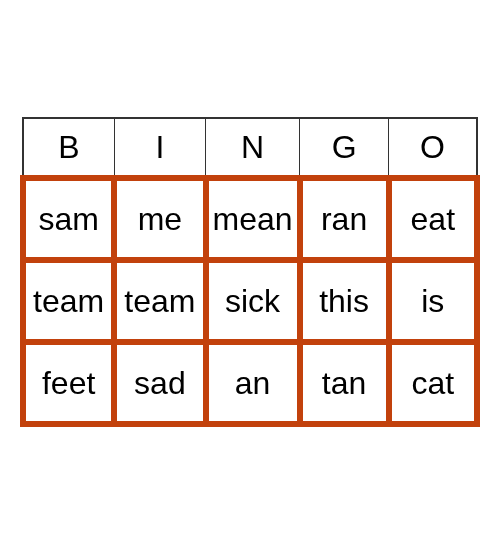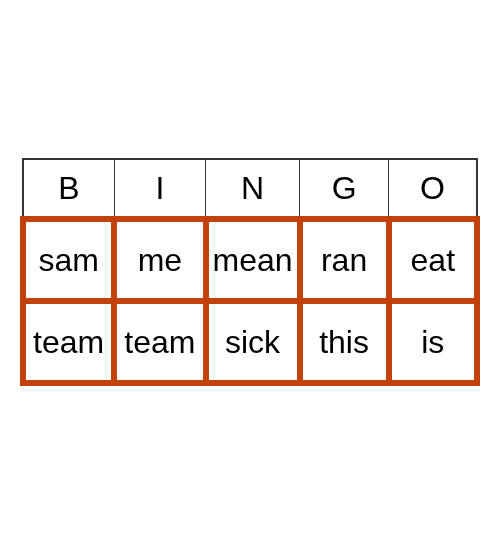--- a/index.html
+++ b/index.html
@@ -62,14 +62,21 @@
         <td>ran</td>
         <td>eat</td>
       </tr>
       <tr>
         <td>team</td>
         <td>team</td>
         <td>sick</td>
         <td>this</td>
         <td>is</td>
       </tr>
+      <tr>
+        <td>feet</td>
+        <td>sad</td>
+        <td>an</td>
+        <td>tan</td>
+        <td>cat</td>
+      </tr>
     </tbody>
 </table>
 
 </body></html>

